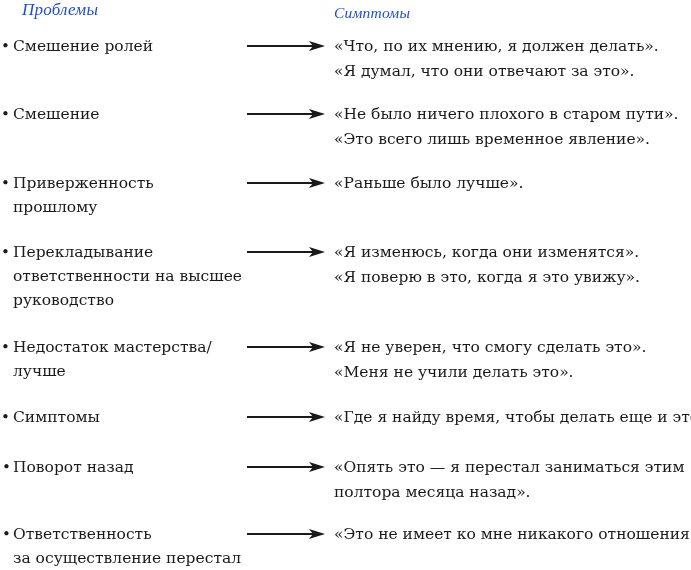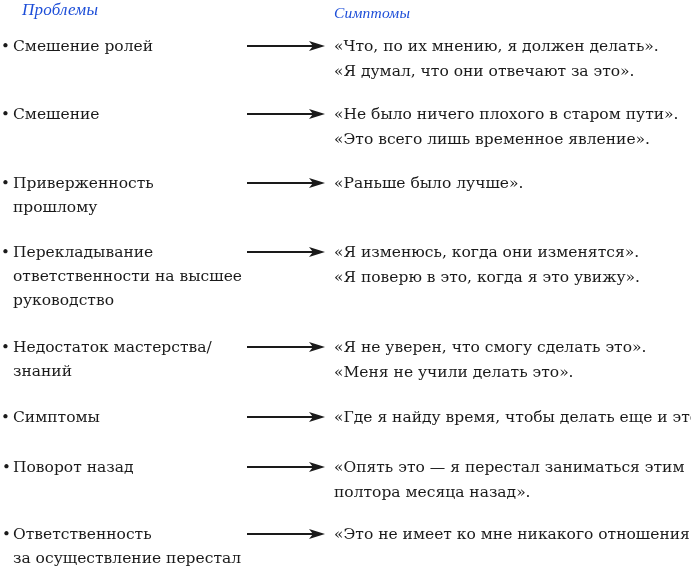--- a/index.html
+++ b/index.html
@@ -139,21 +139,21 @@
   <div class="symptoms">
     <span class="symptom-line">«Я изменюсь, когда они изменятся».</span>
     <span class="symptom-line">«Я поверю в это, когда я это увижу».</span>
   </div>
 </div>
 
 <div class="row" style="top:335px;">
   <div class="problem">
     <span class="bullet">•</span>
     <span class="text">Недостаток мастерства/
-знаний</span>
+лучше</span>
   </div>
   <svg class="arrow" viewBox="0 0 78 12">
       <line x1="0" y1="6" x2="66" y2="6" stroke="#1a1a1a" stroke-width="2"></line>
       <polygon points="62,1 78,6 62,11 66,6" fill="#1a1a1a"></polygon>
     </svg>
   <div class="symptoms">
     <span class="symptom-line">«Я не уверен, что смогу сделать это».</span>
     <span class="symptom-line">«Меня не учили делать это».</span>
   </div>
 </div>

